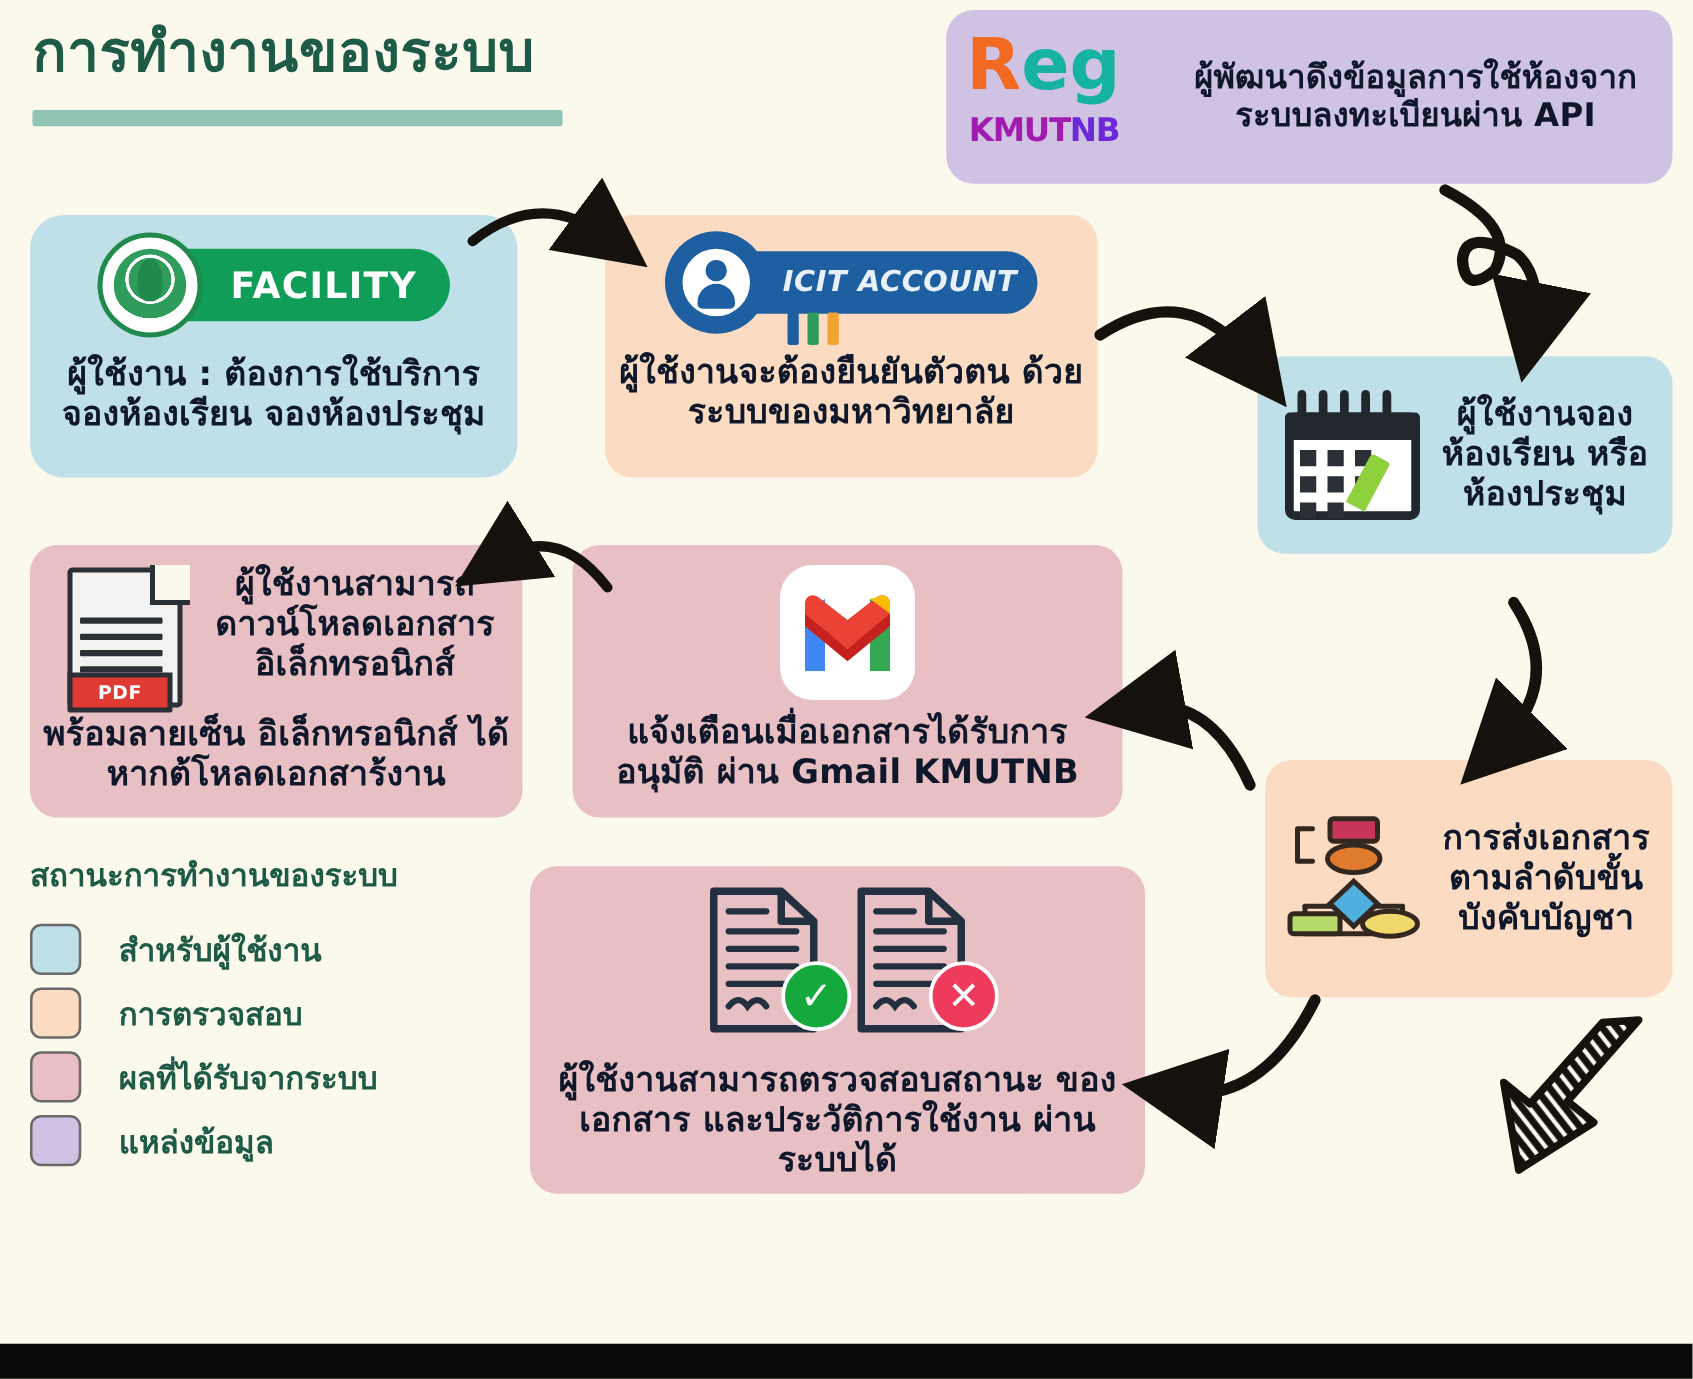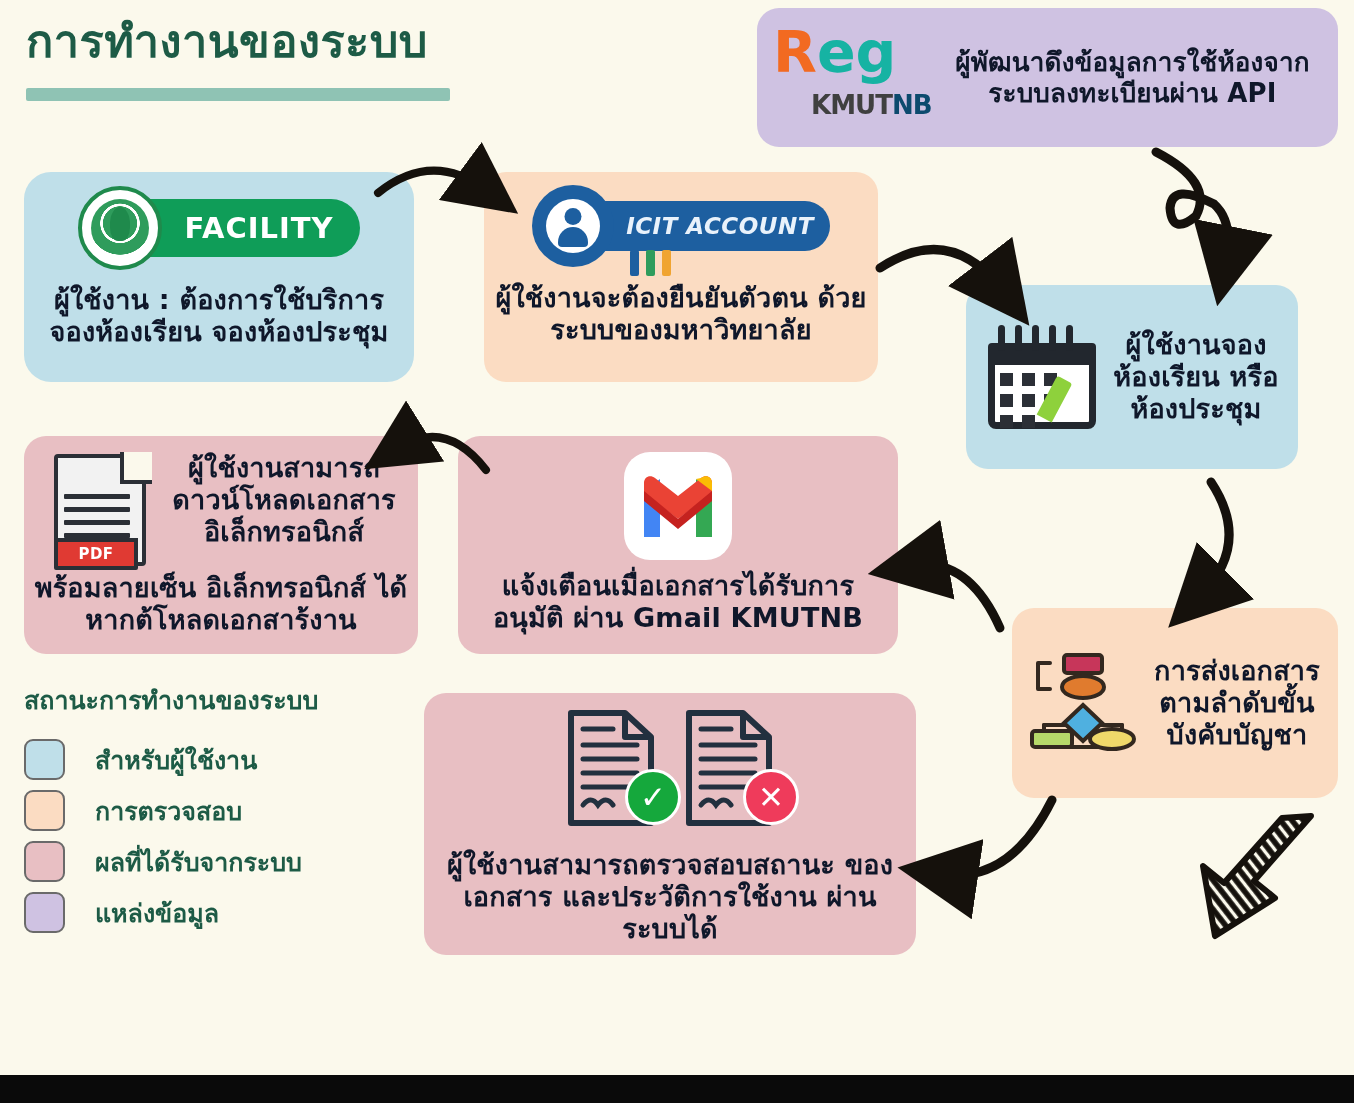--- a/index.html
+++ b/index.html
@@ -38,22 +38,22 @@
   
   #card-source{left:757px;top:8px;width:581px;height:139px;display:flex;align-items:center;}
   .reg-logo{margin-left:14px;width:170px;flex:0 0 170px;position:relative;height:100px;}
   .reg-word{
     position:absolute;left:2px;top:-4px;font-size:57px;font-weight:800;line-height:1;
     font-family:"DejaVu Sans","Liberation Sans",sans-serif;
   }
   .reg-r{color:#f26a21;}
   .reg-eg{color:#16b3a3;}
   .kmutnb{position:absolute;left:4px;top:62px;font-size:26px;font-weight:800;letter-spacing:-1px;}
-  .km-o{color:#404040;margin-left:36px;}
-  .km-g{color:#0c4a6e;text-align:right;}
+  .km-o{color:#a21caf;}
+  .km-g{color:#6d28d9;text-align:right;}
   #card-source .card-text{font-size:26px;flex:1;padding-right:14px;}
 
   
   #card-facility{left:24px;top:172px;width:390px;height:210px;border-radius:27px;}
   .fac-row{display:flex;align-items:center;justify-content:center;padding-top:10px;height:92px;}
   .seal{
     width:84px;height:84px;border-radius:50%;
     background:#ffffff;border:4px solid #1f8a4c;
     position:relative;flex:0 0 84px;z-index:2;
     box-sizing:border-box;display:flex;align-items:center;justify-content:center;
@@ -100,21 +100,21 @@
   }
   .key-shaft span{color:#e9f2fb;font-size:23px;font-weight:800;font-style:italic;letter-spacing:.5px;}
   .key-teeth{position:absolute;left:146px;top:78px;display:flex;gap:7px;}
   .key-teeth i{display:block;width:9px;height:26px;border-radius:2px;}
   .t-blue{background:#1d5fa0;}
   .t-green{background:#2f9c5c;}
   .t-orange{background:#f0a431;}
   #card-icit .card-text{font-size:27px;padding:10px 6px 0;}
 
   
-  #card-booking{left:966px;top:285px;width:332px;height:184px;display:flex;align-items:center;}
+  #card-booking{left:1006px;top:285px;width:332px;height:158px;display:flex;align-items:center;}
   .cal{position:relative;width:120px;height:112px;flex:0 0 120px;margin-left:18px;}
   .cal-body{
     position:absolute;left:4px;top:22px;width:108px;height:86px;
     border:7px solid #22272e;border-radius:8px;background:#fff;box-sizing:border-box;
   }
   .cal-top{
     position:absolute;left:4px;top:22px;width:108px;height:22px;background:#22272e;border-radius:4px 4px 0 0;
   }
   .cal-rings{position:absolute;left:14px;top:4px;display:flex;gap:10px;}
   .cal-rings i{display:block;width:7px;height:26px;border-radius:4px;background:#22272e;}

